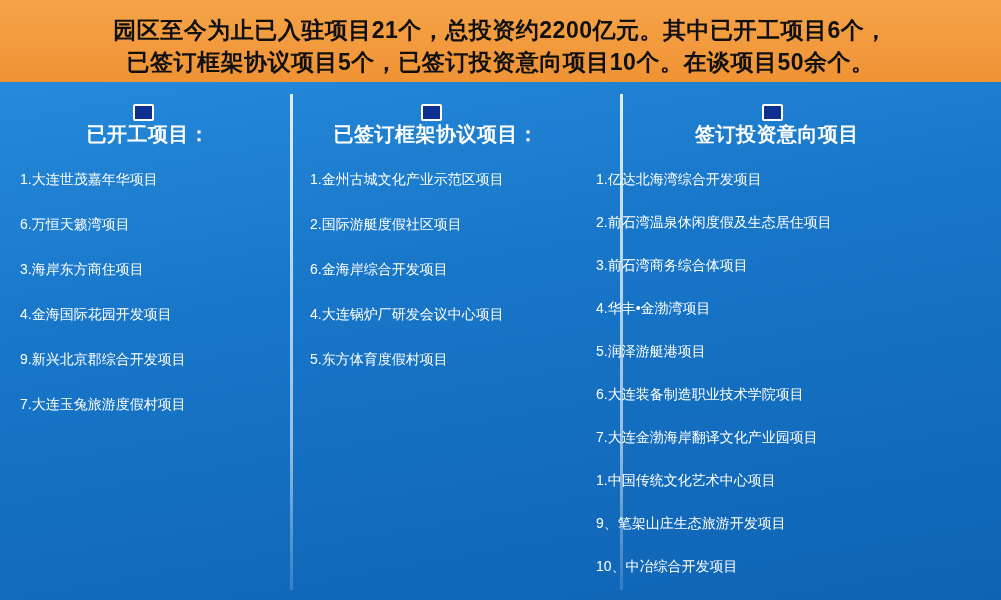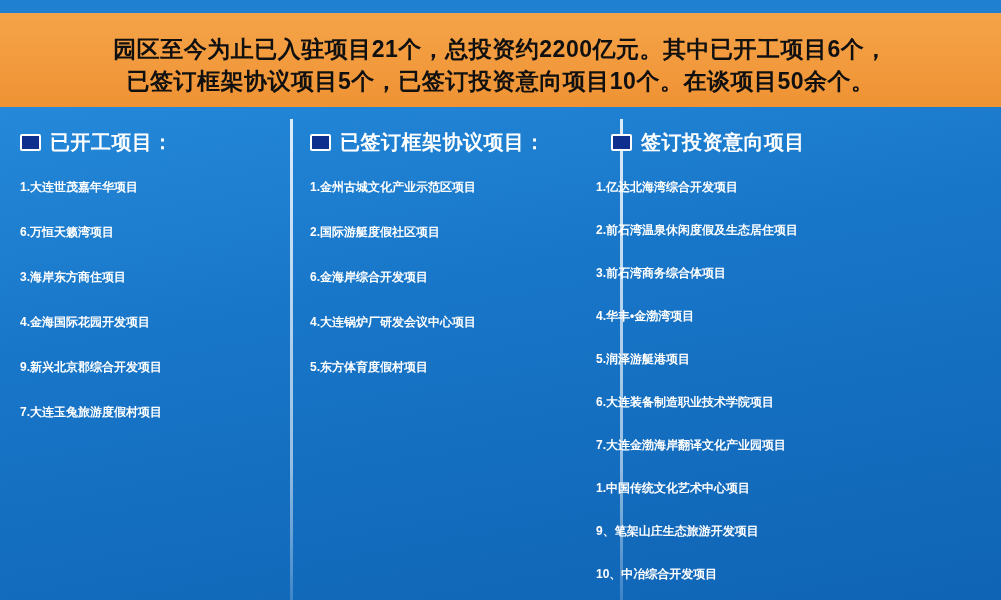--- a/index.html
+++ b/index.html
@@ -17,30 +17,29 @@
     position: relative;
     width: 1001px;
     height: 600px;
     background: linear-gradient(170deg, #2a8fe0 0%, #1876c8 45%, #0f63b4 100%);
     box-sizing: border-box;
   }
   
   .header {
     position: relative;
     width: 100%;
-    height: 94px;
+    height: 82px;
     background: #f29a3c;
     background: linear-gradient(180deg, #f5a348 0%, #ef9334 100%);
     box-sizing: border-box;
     padding: 9px 20px 0 20px;
     display: flex;
     flex-direction: column;
     align-items: center;
     justify-content: center;
-    margin-top: 13px;
   }
   .header-line {
     font-size: 23px;
     font-weight: bold;
     color: #101010;
     line-height: 32px;
     letter-spacing: 0.5px;
     white-space: nowrap;
   }
   
@@ -69,20 +68,21 @@
     background: linear-gradient(180deg, rgba(255,255,255,0.85) 0%, rgba(255,255,255,0.55) 70%, rgba(255,255,255,0.15) 100%);
   }
   .divider.d1 { left: 290px; }
   .divider.d2 { left: 620px; }
 
   .col-head {
     display: flex;
     align-items: center;
     margin-bottom: 20px;
     white-space: nowrap;
+    flex-direction: column;
   }
   .head-icon {
     width: 21px;
     height: 17px;
     background: #0f2f8f;
     border: 2px solid #ffffff;
     border-radius: 2px;
     margin-right: 9px;
     flex: 0 0 auto;
     box-sizing: border-box;
@@ -92,26 +92,25 @@
     font-weight: bold;
     color: #ffffff;
     letter-spacing: 0.5px;
   }
   .item-list {
     list-style: none;
     margin: 0;
     padding: 0;
   }
   .item {
-    font-size: 12px;
+    font-size: 14px;
     color: #ffffff;
     line-height: 22px;
     margin-bottom: 23px;
     white-space: nowrap;
-    font-weight: bold;
   }
   .col-3 .item {
     margin-bottom: 21px;
     padding-right: 2px;
   }
   .col-3 .col-head {
     padding-left: 15px;
   }
 </style>
 </head>

